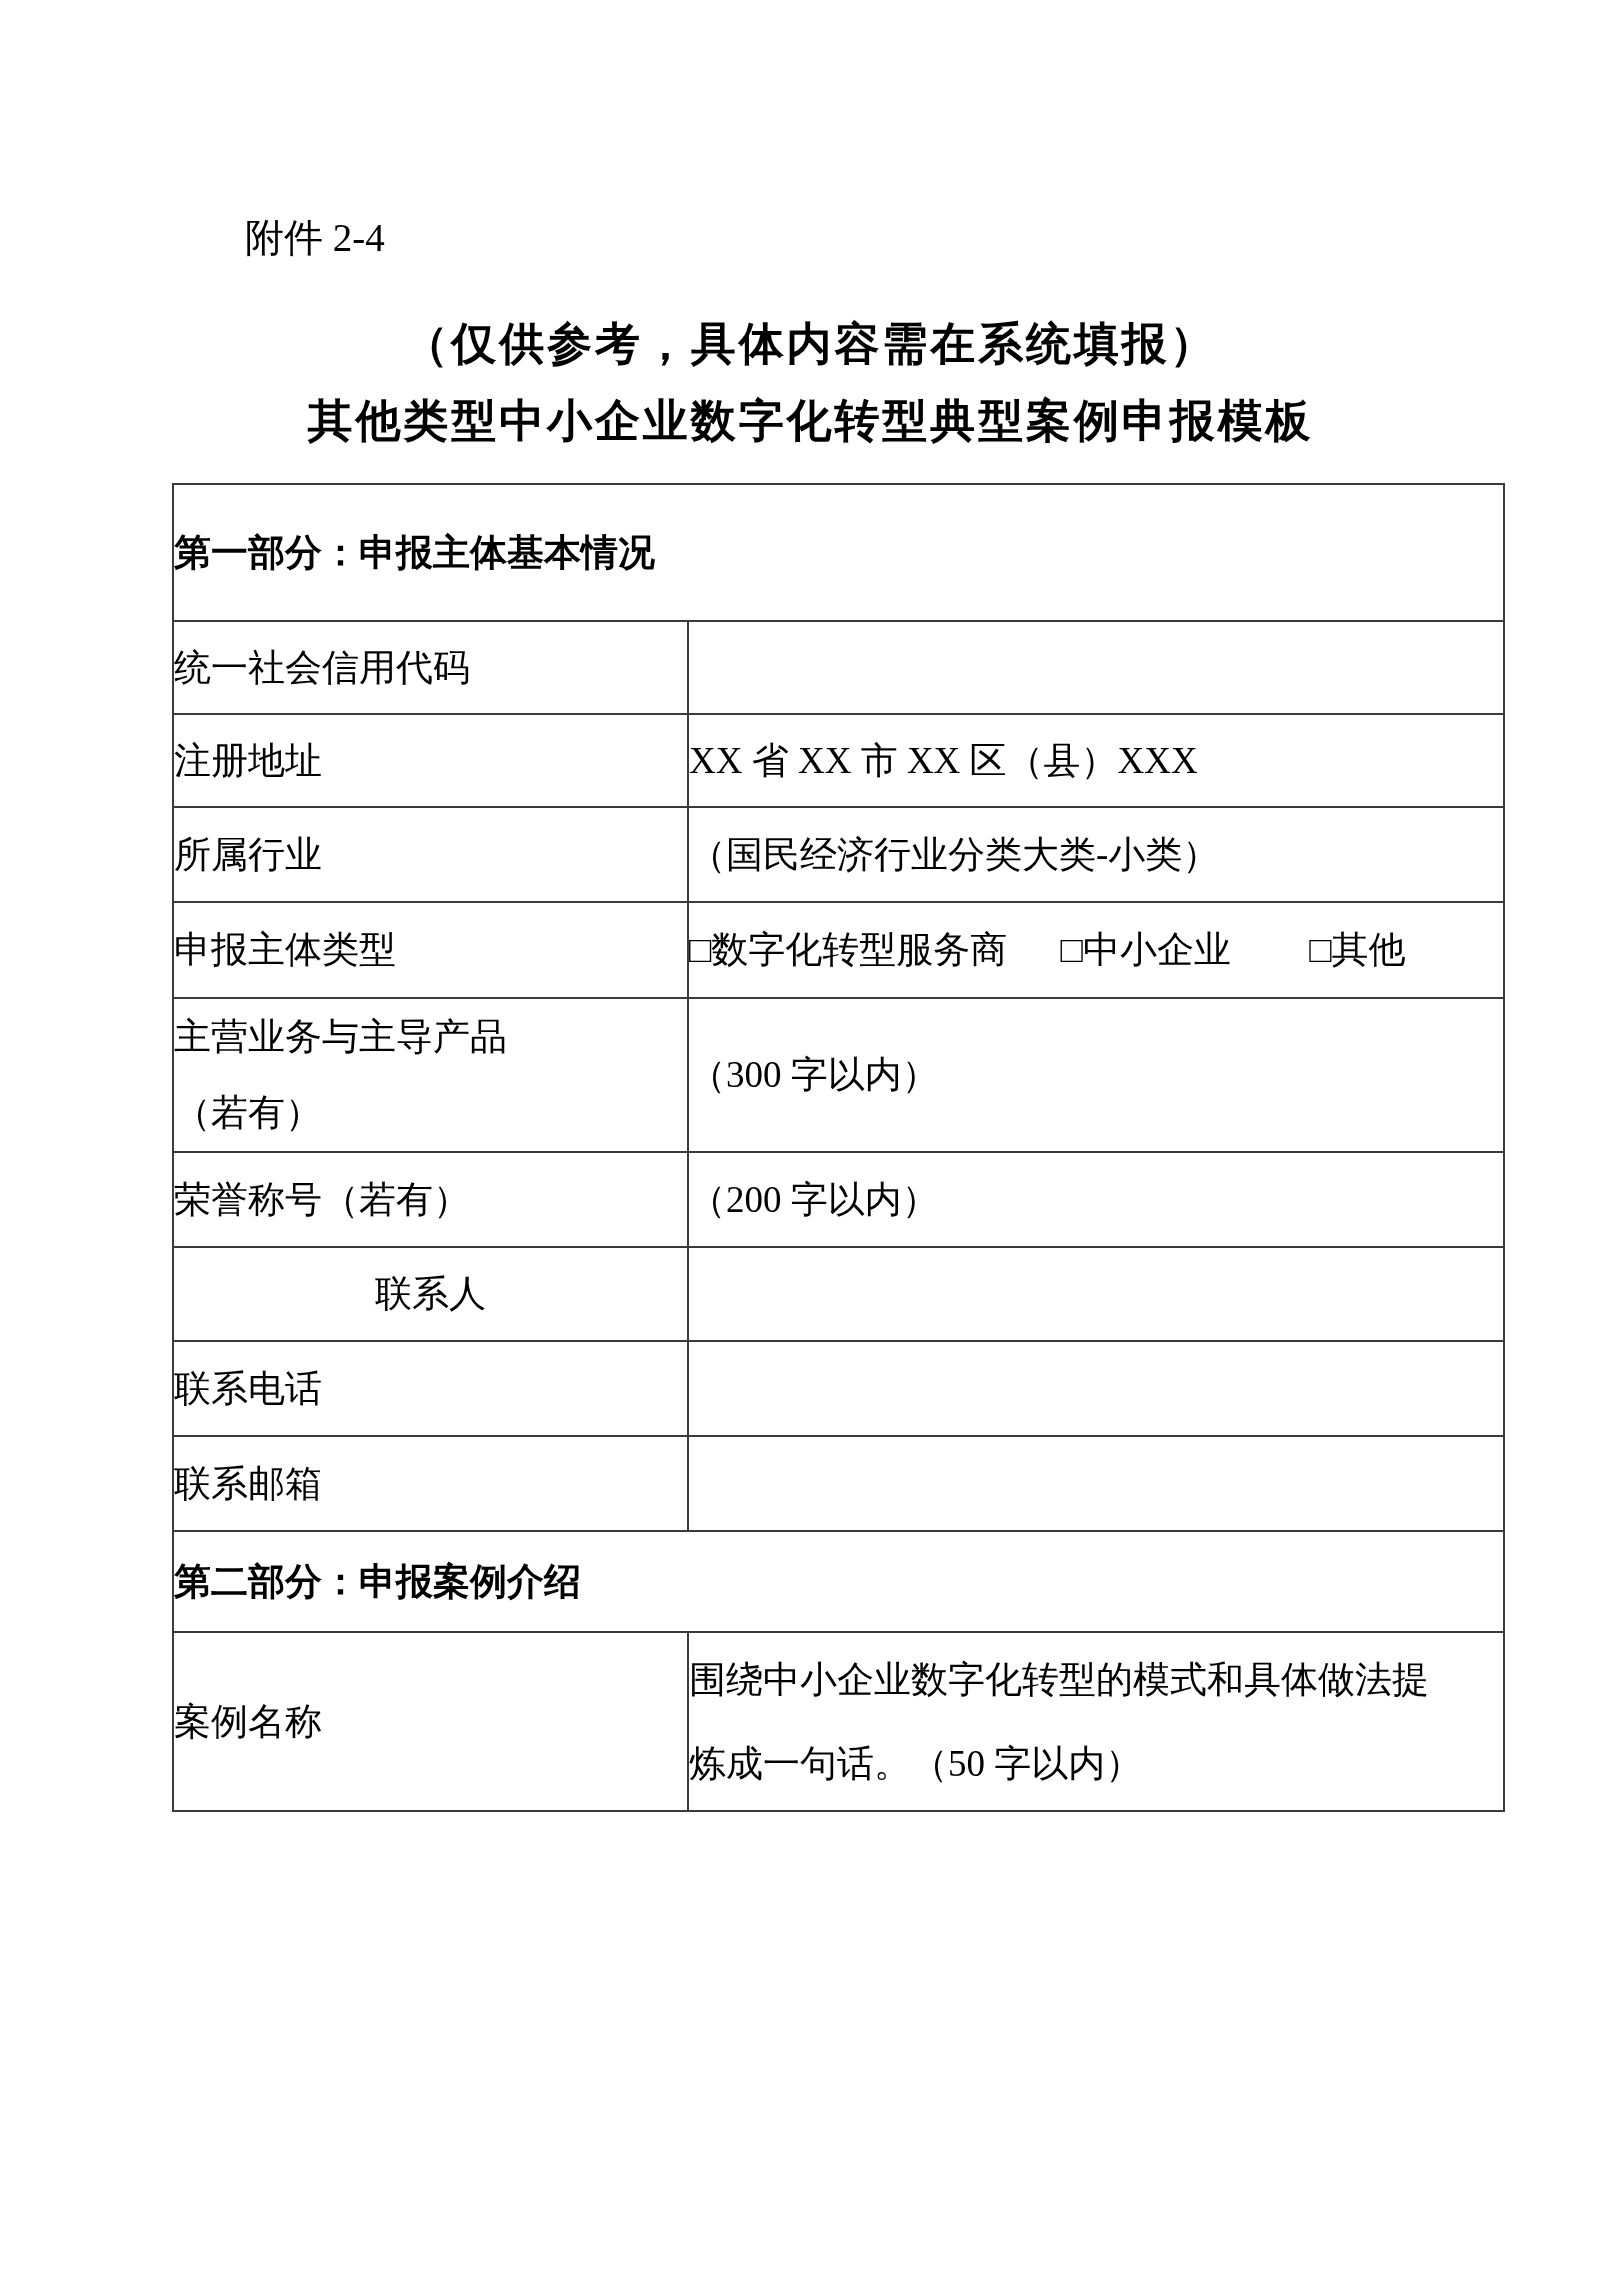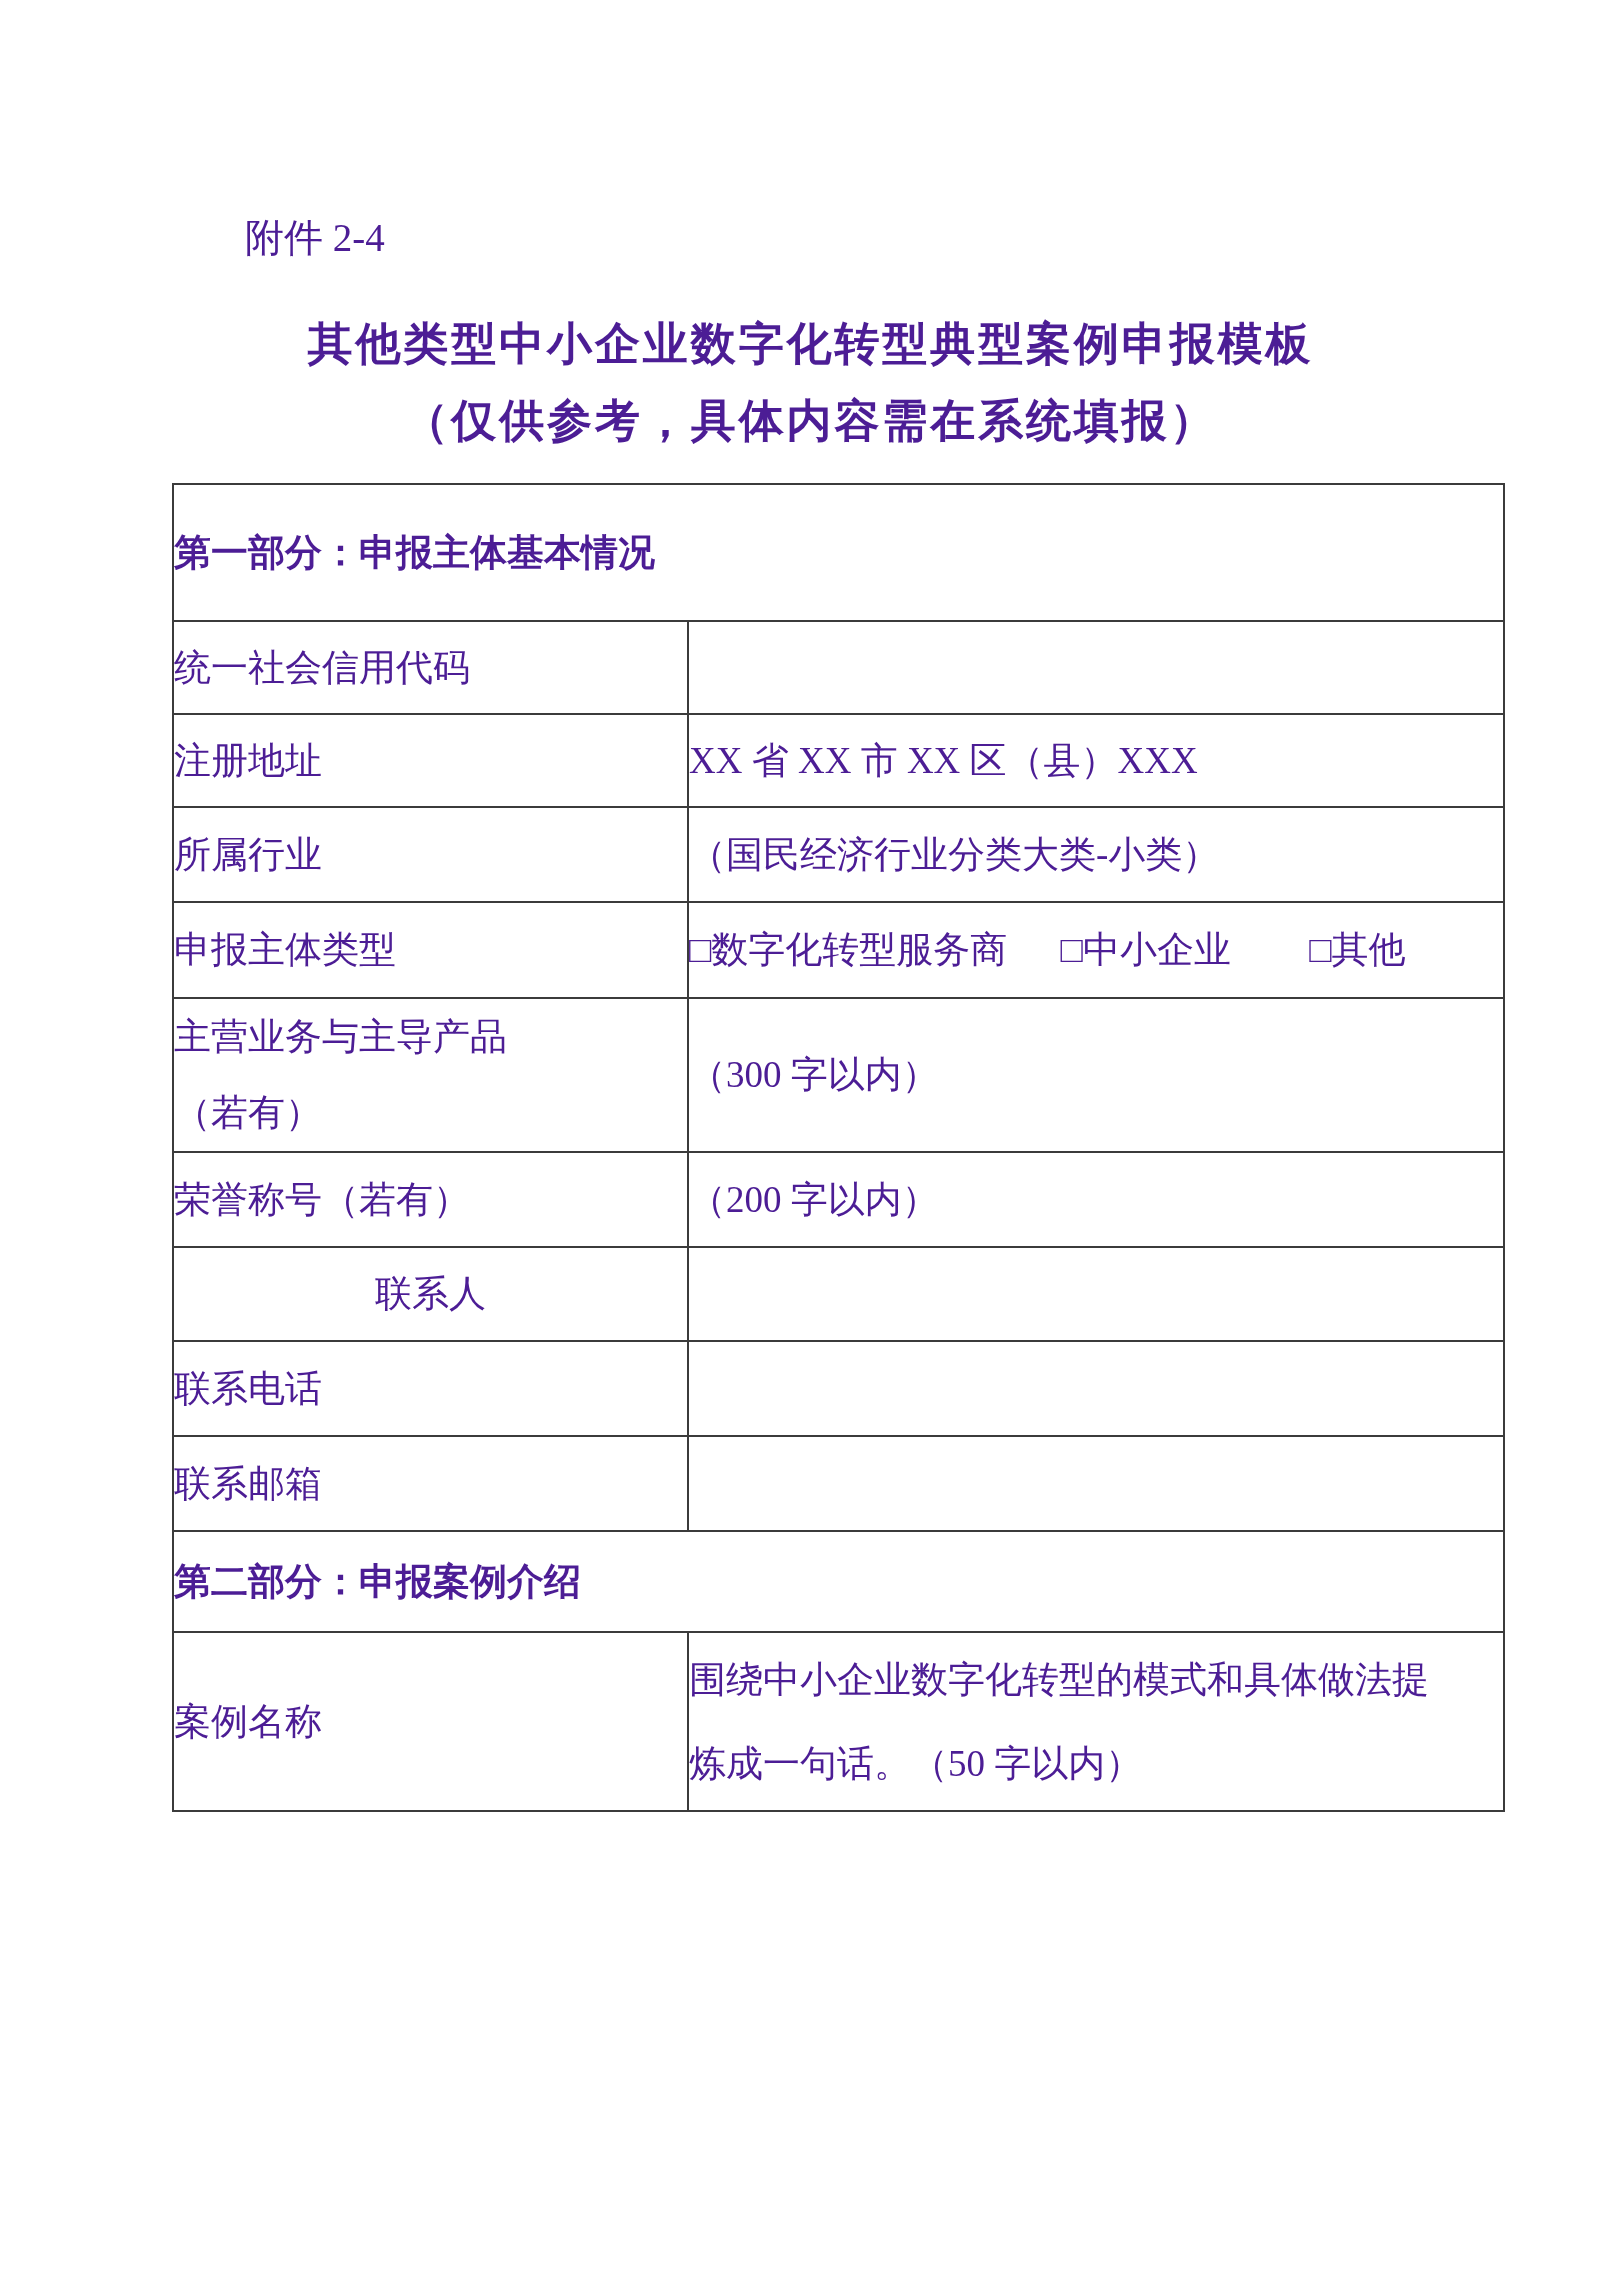--- a/index.html
+++ b/index.html
@@ -1,21 +1,21 @@
 <!DOCTYPE html>
 <html><head>
 <meta charset="utf-8">
 <style>
   html, body { margin: 0; padding: 0; background: #ffffff; }
   .page {
     position: relative;
     width: 1621px;
     height: 1921px;
     background: #ffffff;
-    color: #4c1d95;
+    color: #000000;
     font-family: "Liberation Serif", "DejaVu Serif", serif;
     overflow: hidden;
   }
   .attachment {
     position: absolute;
     left: 245px;
     top: 214px;
     font-size: 39px;
     line-height: 47px;
     white-space: nowrap;
@@ -96,22 +96,22 @@
   tr.h-case { height: 179px; }
 </style>
 </head>
 <body>
 
 <div class="page">
 
   <div class="attachment">附件 2-4</div>
 
   <div class="doc-title">
+    <div>（仅供参考，具体内容需在系统填报）</div>
     <div>其他类型中小企业数字化转型典型案例申报模板</div>
-    <div>（仅供参考，具体内容需在系统填报）</div>
   </div>
 
   <table class="form">
     <colgroup>
         <col class="c-label">
         <col class="c-value">
       </colgroup>
     <tbody>
 
       <tr class="h-sec1">

